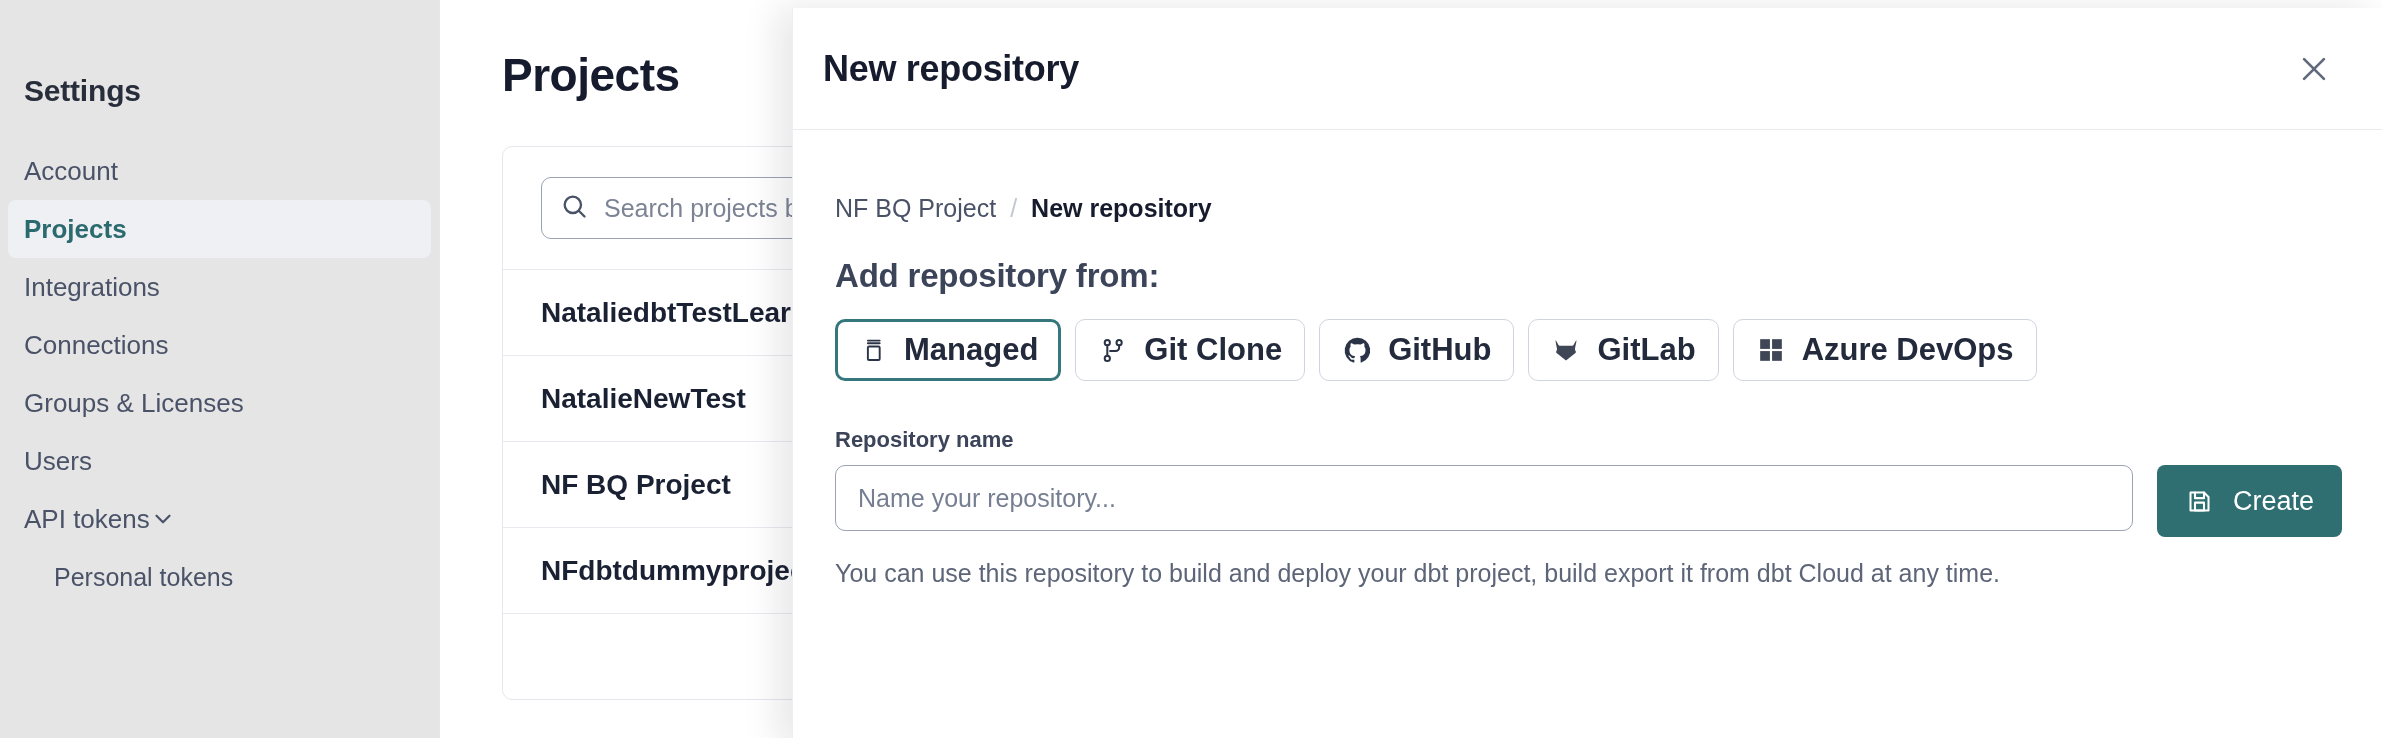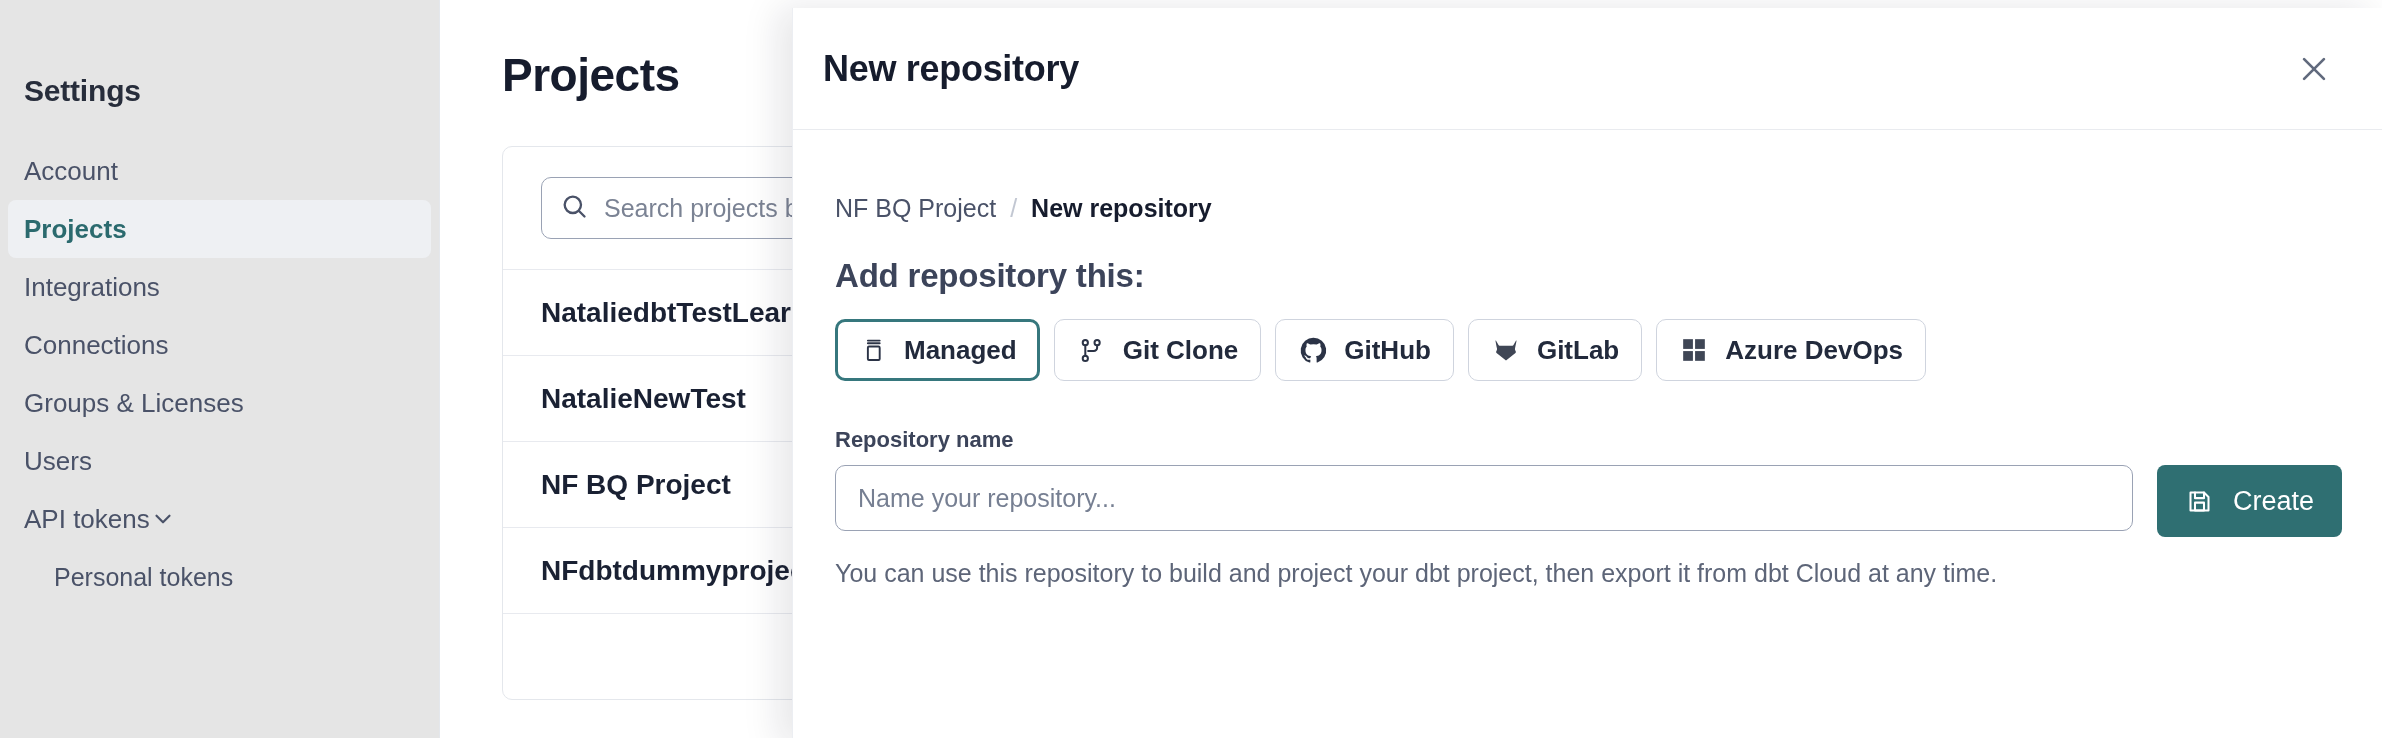--- a/index.html
+++ b/index.html
@@ -202,21 +202,21 @@
 
   .src-btn {
     display: flex;
     align-items: center;
     gap: 16px;
     height: 62px;
     padding: 0 22px;
     border: 1px solid #cfd4de;
     border-radius: 10px;
     background: #ffffff;
-    font-size: 26px;
+    font-size: 31px;
     font-weight: 700;
     color: #222a3c;
     cursor: pointer;
     white-space: nowrap;
   }
   .src-btn.selected {
     border: 3px solid #36777d;
     padding: 0 20px;
   }
   .src-btn .ico {
@@ -369,21 +369,21 @@
     </div>
 
     <div class="panel-body">
 
       <nav class="breadcrumb">
         <span class="bc-link">NF BQ Project</span>
         <span class="bc-sep">/</span>
         <span class="bc-cur">New repository</span>
       </nav>
 
-      <h2 class="section-title">Add repository this:</h2>
+      <h2 class="section-title">Add repository from:</h2>
 
       <div class="source-tabs">
 
         <button class="src-btn selected">
           <span class="ico">
             <svg viewBox="0 0 24 24" width="27" height="27" fill="none" stroke="#2b3346" stroke-width="1.7" stroke-linecap="round" stroke-linejoin="round">
               <rect x="7" y="8.5" width="10.5" height="12" rx="1"></rect>
               <line x1="7" y1="5.6" x2="17.5" y2="5.6"></line>
               <line x1="7" y1="3.2" x2="17.5" y2="3.2"></line>
             </svg>
@@ -444,16 +444,16 @@
             <svg viewBox="0 0 24 24" width="27" height="27" fill="none" stroke="#ffffff" stroke-width="1.8" stroke-linecap="round" stroke-linejoin="round">
               <path d="M4 4 h12 l4 4 v12 H4 z"></path>
               <path d="M8 4 v5 h8 V4"></path>
               <rect x="8" y="13" width="8" height="7"></rect>
             </svg>
           </span>
           <span>Create</span>
         </button>
       </div>
 
-      <div class="helper-text">You can use this repository to build and project your dbt project, then export it from dbt Cloud at any time.</div>
+      <div class="helper-text">You can use this repository to build and deploy your dbt project, build export it from dbt Cloud at any time.</div>
     </div>
   </div>
 </div>
 
 </body></html>

